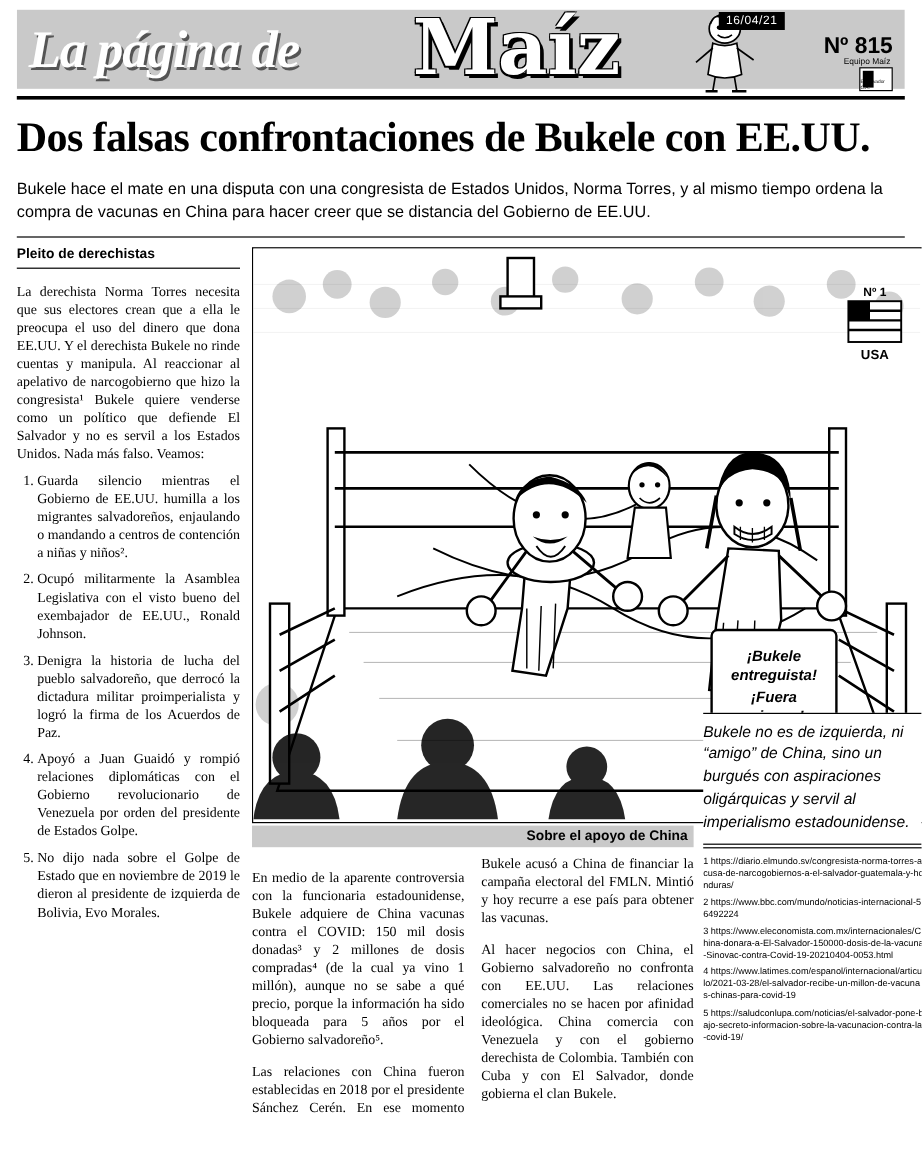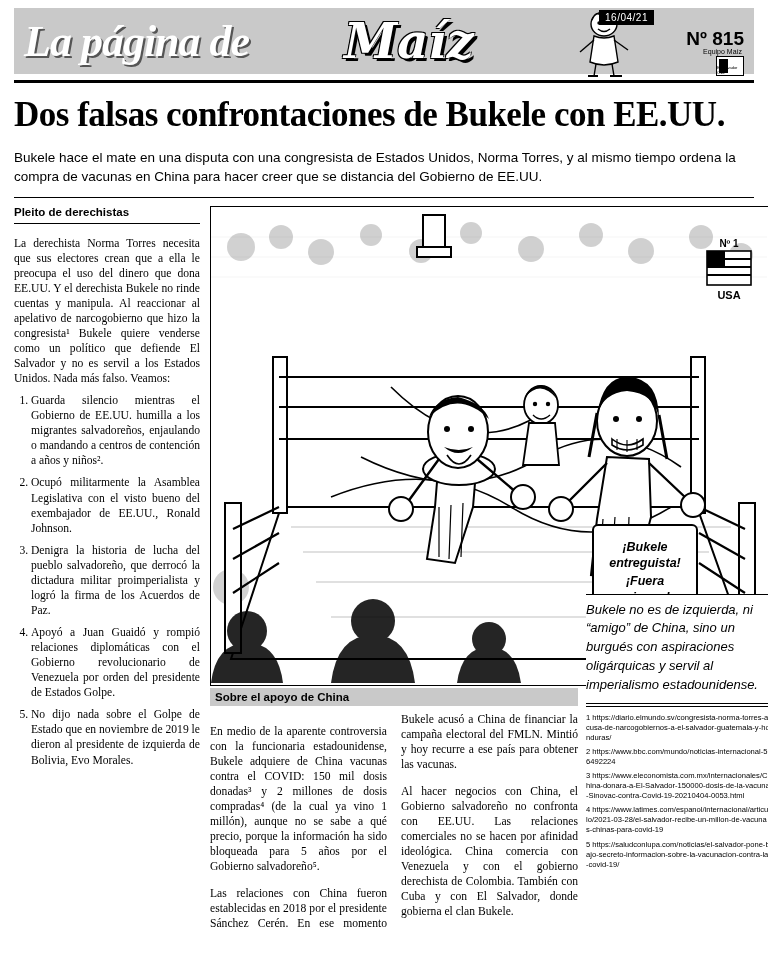--- a/index.html
+++ b/index.html
@@ -48,23 +48,22 @@
     color: #ffffff;
     letter-spacing: -1px;
     text-shadow: 2px 2px 0 #555;
     line-height: 60px;
   }
   .masthead-maiz {
     position: absolute;
     left: 330px;
     top: -2px;
     font-family: "DejaVu Serif", serif;
-    font-style: italic;
-    font-weight: bold;
-    font-size: 48px;
+    font-weight: bold;
+    font-size: 64px;
     color: #ffffff;
     text-shadow: 3px 3px 0 #000, -1px -1px 0 #000, 1px -1px 0 #000, -1px 1px 0 #000;
     line-height: 70px;
   }
   .masthead-date {
     position: absolute;
     right: 100px;
     top: 2px;
     background: #000;
     color: #fff;
@@ -218,20 +217,21 @@
     top: 482px;
     width: 368px;
   }
   .lower-head {
     font-family: "Liberation Sans", sans-serif;
     font-weight: bold;
     font-size: 11.5px;
     background: #c9c9c9;
     padding: 3px 5px;
     margin-bottom: 6px;
+    text-align: right;
   }
   .lower-cols {
     column-count: 2;
     column-gap: 14px;
   }
   .refs {
     position: absolute;
     left: 572px;
     top: 500px;
     width: 184px;
@@ -282,21 +282,21 @@
 
   <div class="content">
 
     <div class="col-left">
       <div class="sec-head">Pleito de derechistas</div>
       <div class="rule"></div>
       <div class="body-text">
         <p>La derechista Norma Torres necesita que sus electores crean que a ella le preocupa el uso del dinero que dona EE.UU. Y el derechista Bukele no rinde cuentas y manipula. Al reaccionar al apelativo de narcogobierno que hizo la congresista¹ Bukele quiere venderse como un político que defiende El Salvador y no es servil a los Estados Unidos. Nada más falso. Veamos:</p>
       </div>
       <ol class="numlist">
-        <li>Guarda silencio mientras el Gobierno de EE.UU. humilla a los migrantes salvadoreños, enjaulando o mandando a centros de contención a años y niños².</li>
+        <li>Guarda silencio mientras el Gobierno de EE.UU. humilla a los migrantes salvadoreños, enjaulando o mandando a centros de contención a niñas y niños².</li>
         <li>Ocupó militarmente la Asamblea Legislativa con el visto bueno del exembajador de EE.UU., Ronald Johnson.</li>
         <li>Denigra la historia de lucha del pueblo salvadoreño, que derrocó la dictadura militar proimperialista y logró la firma de los Acuerdos de Paz.</li>
         <li>Apoyó a Juan Guaidó y rompió relaciones diplomáticas con el Gobierno revolucionario de Venezuela por orden del presidente de Estados Golpe.</li>
         <li>No dijo nada sobre el Golpe de Estado que en noviembre de 2019 le dieron al presidente de izquierda de Bolivia, Evo Morales.</li>
       </ol>
     </div>
 
     <div class="cartoon">
       <svg width="556" height="476" viewBox="0 0 556 476">
         <rect x="0" y="0" width="556" height="476" fill="#ffffff"></rect>

